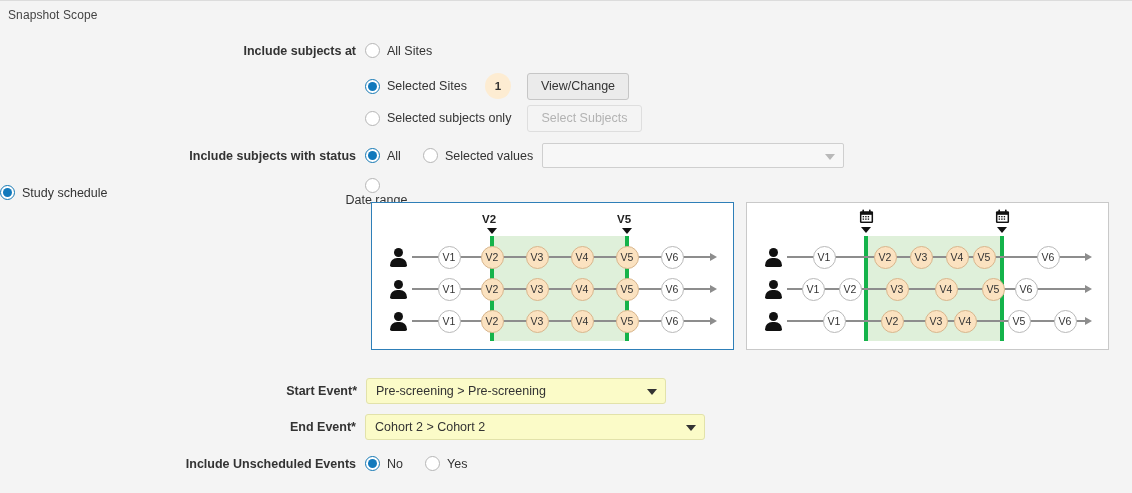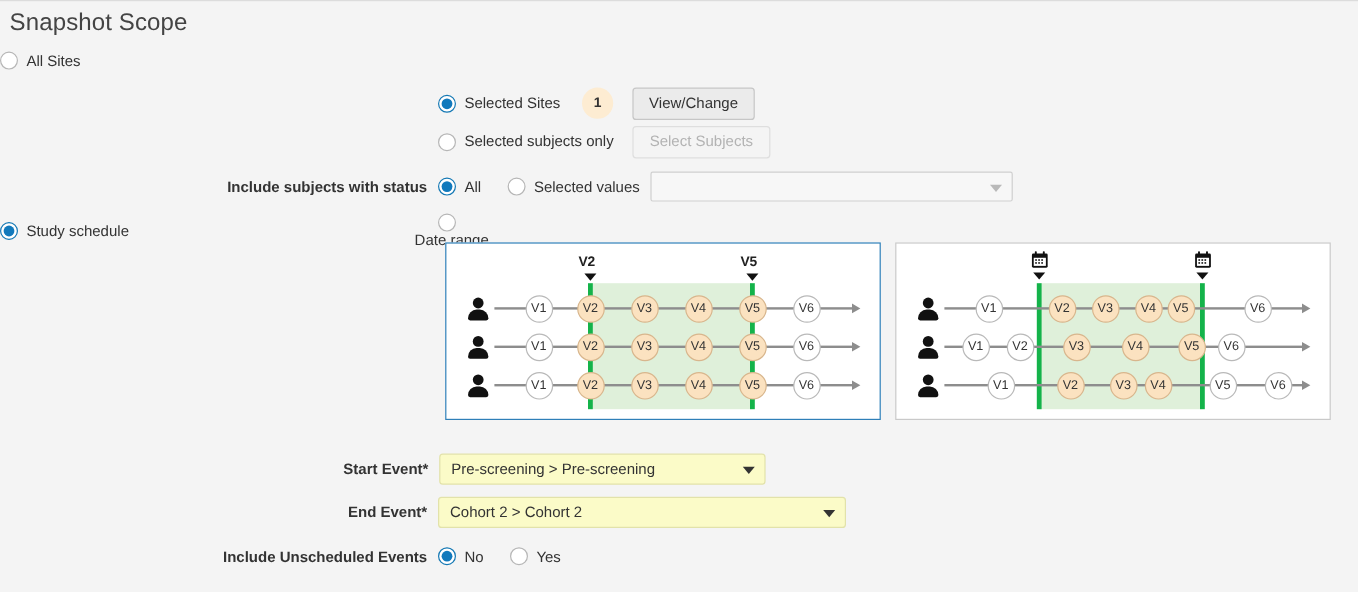--- a/index.html
+++ b/index.html
@@ -7,21 +7,21 @@
     width:1132px;height:493px;
     background:#f4f4f4;
     font-family:"Liberation Sans", sans-serif;
     color:#333;
     overflow:hidden;
     position:relative;
   }
   .top-rule{position:absolute;left:0;top:0;width:1132px;height:1px;background:#dcdcdc;}
   .page-title{
     position:absolute;left:8px;top:8px;
-    font-size:20px;color:#444;font-weight:400;letter-spacing:.1px;
+    font-size:12px;color:#444;font-weight:400;letter-spacing:.1px;
   }
 
   
   .row{position:absolute;display:flex;align-items:center;}
   .flabel{
     width:365px;text-align:right;
     font-size:12.5px;font-weight:bold;color:#333;
     padding-right:9px;box-sizing:border-box;
     white-space:nowrap;
   }
@@ -116,20 +116,21 @@
   .cal{position:absolute;width:15px;height:15px;}
 </style>
 </head>
 <body>
 
 <div class="top-rule"></div>
 
 <div class="page-title">Snapshot Scope</div>
 
 <div class="row" style="left:0;top:43px;">
+  <div class="flabel">Include subjects at</div>
   <div class="radio-group">
     <span class="radio"></span>
     <span class="rlabel">All Sites</span>
   </div>
 </div>
 
 <div class="row" style="left:0;top:73px;">
   <div class="flabel"></div>
   <div class="radio-group">
     <span class="radio on"></span>
@@ -288,21 +289,21 @@
       <div class="node hl" style="left:133.5px;top:106.5px;">V2</div>
       <div class="node hl" style="left:177.5px;top:106.5px;">V3</div>
       <div class="node hl" style="left:206.5px;top:106.5px;">V4</div>
       <div class="node" style="left:260.5px;top:106.5px;">V5</div>
       <div class="node" style="left:306.5px;top:106.5px;">V6</div>
     </div>
 </div>
 
 <div class="row" style="left:1px;top:378px;">
   <div class="flabel">Start Event*</div>
-  <div class="select yellow" style="width:272px;">
+  <div class="select yellow" style="width:300px;">
     <span>Pre-screening &gt; Pre-screening</span>
     <span class="caret"></span>
   </div>
 </div>
 
 <div class="row" style="left:0;top:414px;">
   <div class="flabel">End Event*</div>
   <div class="select yellow" style="width:340px;">
     <span>Cohort 2 &gt; Cohort 2</span>
     <span class="caret"></span>

